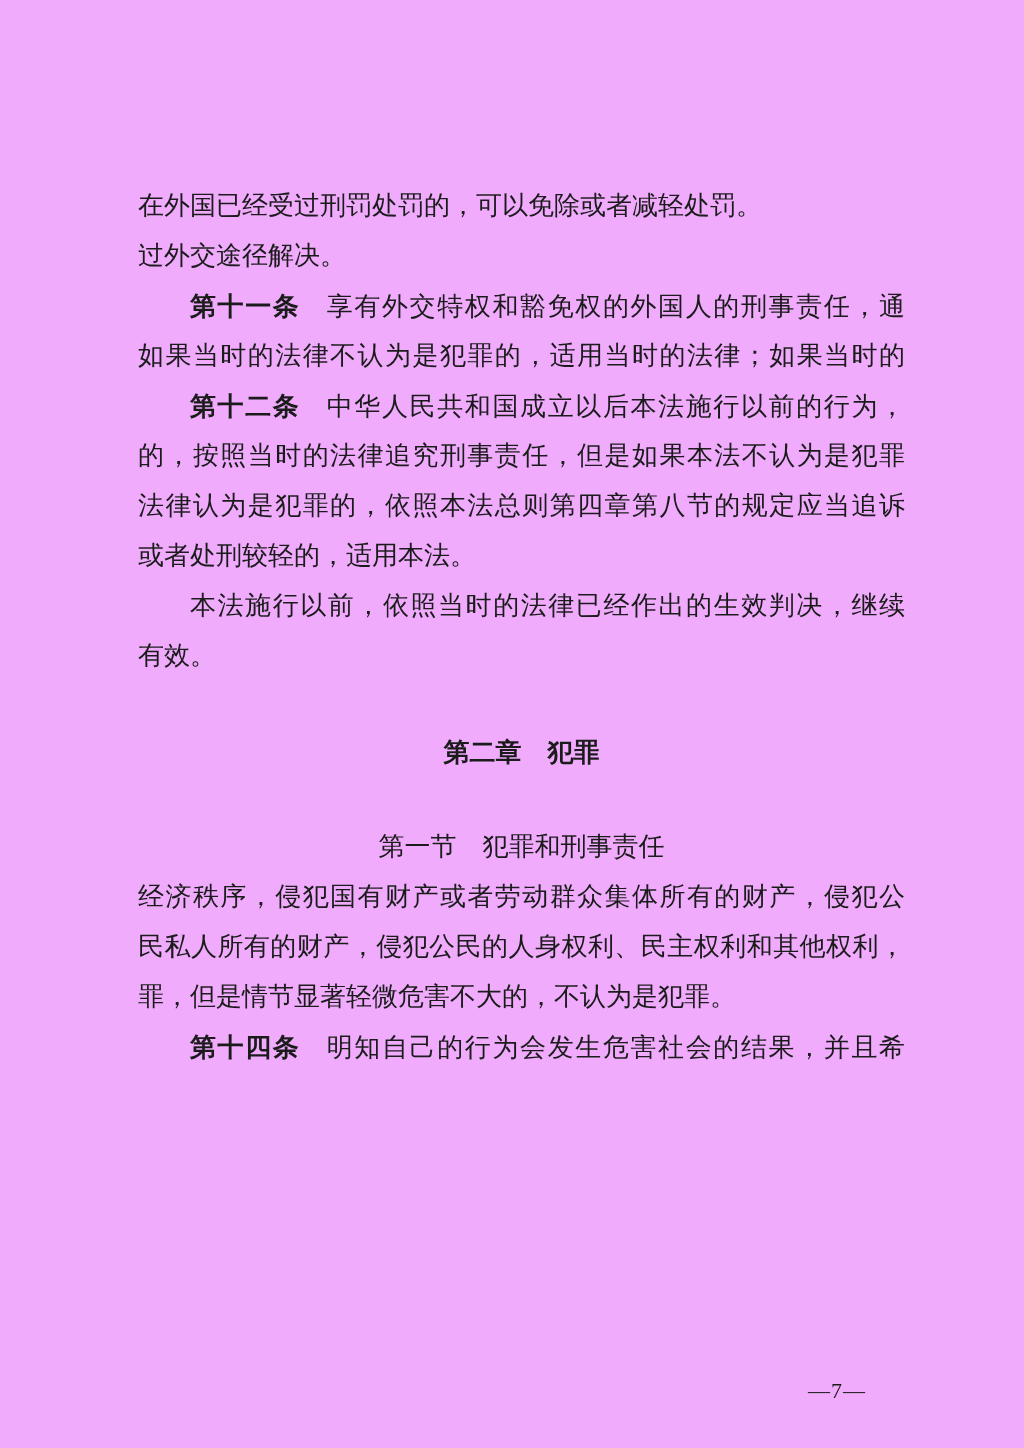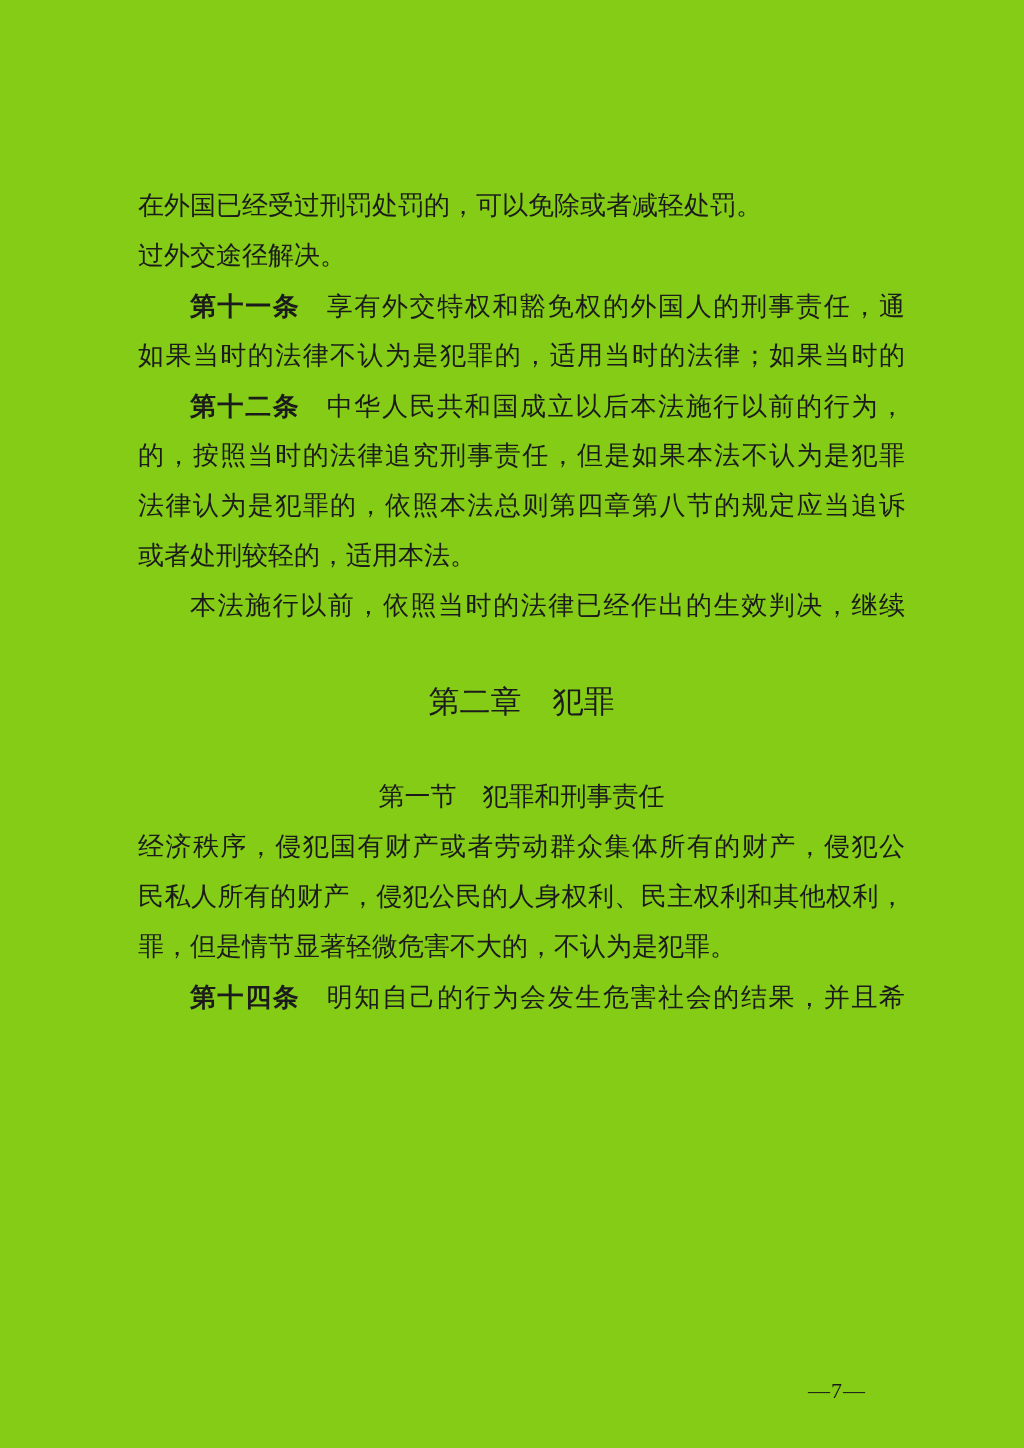--- a/index.html
+++ b/index.html
@@ -1,19 +1,19 @@
 <!DOCTYPE html>
 <html><head>
 <meta charset="utf-8">
 <style>
   html,body{margin:0;padding:0;background:#e8e8e8;}
   .page{
     position:relative;
     width:1024px;height:1448px;
-    background:#84cc16;
+    background:#f0abfc;
     color:#1b1b1b;
     font-family:"Liberation Serif","DejaVu Serif",serif;
     overflow:hidden;
     margin:0 auto;
   }
   .body-text{
     position:absolute;
     left:138px;top:181px;
     width:767px;
   }
@@ -33,22 +33,22 @@
   }
   .art{
     font-weight:700;
     font-family:"Liberation Sans","DejaVu Sans",sans-serif;
     font-style:normal;
   }
   .gap{display:inline-block;width:0.95em;}
   .chapter{
     margin:46px 0 0 0;
     height:50px;line-height:50px;
-    font-size:31px;
-    font-weight:400;
+    font-size:26px;
+    font-weight:700;
     font-family:"Liberation Sans","DejaVu Sans",sans-serif;
     text-align:center;
   }
   .section{
     margin:45px 0 0 0;
     height:50px;line-height:50px;
     font-size:26px;
     font-weight:400;
     text-align:center;
   }
@@ -74,20 +74,21 @@
     <p class="line"><span class="t">过外交途径解决。</span></p>
     <p class="line indent fill"><b class="art">第十一条</b><span class="gap"></span><span class="t">享有外交特权和豁免权的外国人的刑事责任，通</span></p>
 
     <p class="line fill"><span class="t">如果当时的法律不认为是犯罪的，适用当时的法律；如果当时的</span></p>
     <p class="line indent fill"><b class="art">第十二条</b><span class="gap"></span><span class="t">中华人民共和国成立以后本法施行以前的行为，</span></p>
     <p class="line fill"><span class="t">的，按照当时的法律追究刑事责任，但是如果本法不认为是犯罪</span></p>
     <p class="line fill"><span class="t">法律认为是犯罪的，依照本法总则第四章第八节的规定应当追诉</span></p>
     <p class="line"><span class="t">或者处刑较轻的，适用本法。</span></p>
 
     <p class="line indent fill"><span class="t">本法施行以前，依照当时的法律已经作出的生效判决，继续</span></p>
+    <p class="line"><span class="t">有效。</span></p>
 
     <h2 class="chapter">第二章　犯罪</h2>
 
     <h3 class="section">第一节　犯罪和刑事责任</h3>
 
     <p class="line fill"><span class="t">经济秩序，侵犯国有财产或者劳动群众集体所有的财产，侵犯公</span></p>
     <p class="line fill"><span class="t">民私人所有的财产，侵犯公民的人身权利、民主权利和其他权利，</span></p>
     <p class="line"><span class="t">罪，但是情节显著轻微危害不大的，不认为是犯罪。</span></p>
 
     <p class="line indent fill"><b class="art">第十四条</b><span class="gap"></span><span class="t">明知自己的行为会发生危害社会的结果，并且希</span></p>

